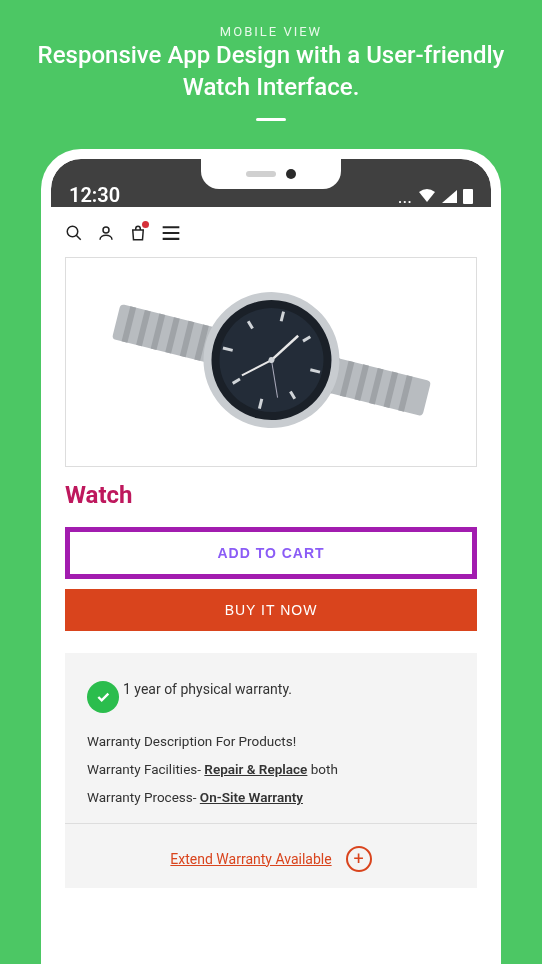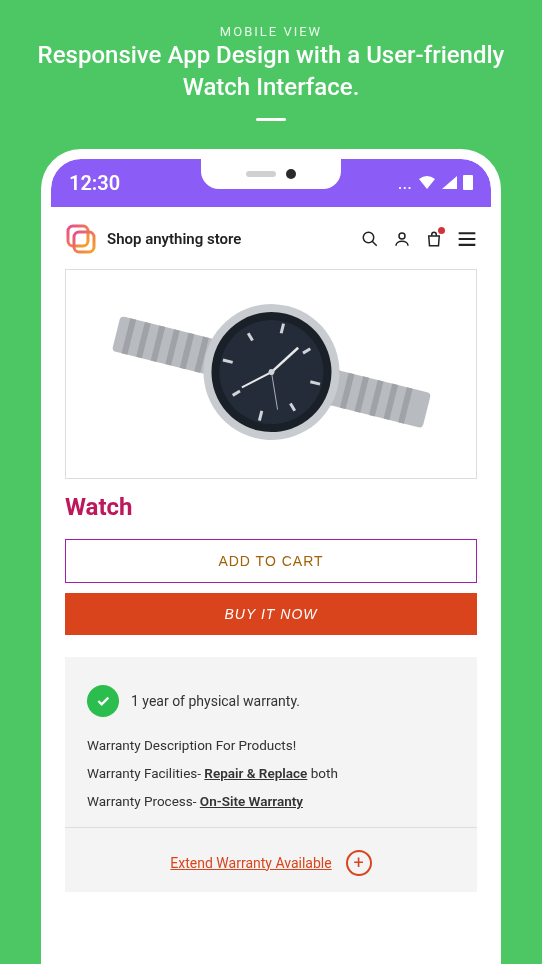--- a/index.html
+++ b/index.html
@@ -47,25 +47,25 @@
   height: 820px;
 }
 .screen {
   background: #fff;
   border-radius: 30px 30px 0 0;
   overflow: hidden;
   height: 100%;
   position: relative;
 }
 .notch-bar {
-  background: #8b5cf6;
+  background: #404040;
   height: 48px;
   border-radius: 30px 30px 0 0;
   display: flex;
-  align-items: center;
+  align-items: flex-end;
   justify-content: space-between;
   padding: 0 18px;
   position: relative;
 }
 .notch {
   position: absolute;
   left: 50%;
   transform: translateX(-50%);
   top: 0;
   width: 140px;
@@ -125,29 +125,29 @@
 .btn {
   width: 100%;
   padding: 13px;
   font-size: 14px;
   letter-spacing: 1px;
   text-align: center;
   margin-top: 18px;
   cursor: pointer;
   font-weight: 500;
 }
-.btn-outline { background: #fff; border: 1px solid #a21caf; color: #a16207; }
-.btn-primary { background: #d9441d; border: none; color: #fff; margin-top: 10px; font-style: italic; }
+.btn-outline { background: #fff; border: 5px solid #a21caf; color: #8b5cf6; font-weight: bold; }
+.btn-primary { background: #d9441d; border: none; color: #fff; margin-top: 10px; }
 
 .warranty-box {
   background: #f4f4f4;
   margin-top: 22px;
   padding: 28px 22px 6px;
 }
-.warranty-head { display: flex; align-items: center; gap: 12px; margin-bottom: 20px; }
+.warranty-head { display: flex; gap: 4px; margin-bottom: 20px; }
 .check-circle {
   width: 32px; height: 32px; border-radius: 50%;
   background: #2bbd4d; display: flex; align-items: center; justify-content: center;
 }
 .warranty-head-text { font-size: 14px; color: #333; }
 .warranty-line { font-size: 13.5px; color: #333; margin-bottom: 12px; }
 .warranty-line u { text-decoration: underline; font-weight: 600; }
 .hr { height: 1px; background: #ddd; margin: 18px -22px 0; }
 
 .extend {
@@ -186,33 +186,20 @@
         <svg width="18" height="14" viewBox="0 0 18 14">
             <path d="M9 13 L17 3 Q9 -3 1 3 Z" fill="#fff"></path>
           </svg>
         <div class="tri"></div>
         <div class="batt"></div>
       </div>
     </div>
 
     <div class="app">
       <div class="app-header">
-        <div class="brand">
-          <svg class="logo" viewBox="0 0 32 32">
-            <defs>
-                <linearGradient id="g" x1="0" y1="0" x2="1" y2="1">
-                  <stop offset="0" stop-color="#e94b8b"></stop>
-                  <stop offset="1" stop-color="#f5a623"></stop>
-                </linearGradient>
-              </defs>
-            <rect x="3" y="3" width="20" height="20" rx="5" fill="none" stroke="url(#g)" stroke-width="3"></rect>
-            <rect x="9" y="9" width="20" height="20" rx="5" fill="none" stroke="url(#g)" stroke-width="3"></rect>
-          </svg>
-          <span class="brand-name">Shop anything store</span>
-        </div>
         <div class="header-icons">
           <button class="icon-btn">
             <svg width="18" height="18" viewBox="0 0 24 24" fill="none" stroke="#222" stroke-width="2">
                 <circle cx="10" cy="10" r="7"></circle>
                 <line x1="15" y1="15" x2="21" y2="21"></line>
               </svg>
           </button>
           <button class="icon-btn">
             <svg width="18" height="18" viewBox="0 0 24 24" fill="none" stroke="#222" stroke-width="2">
                 <circle cx="12" cy="8" r="4"></circle>

